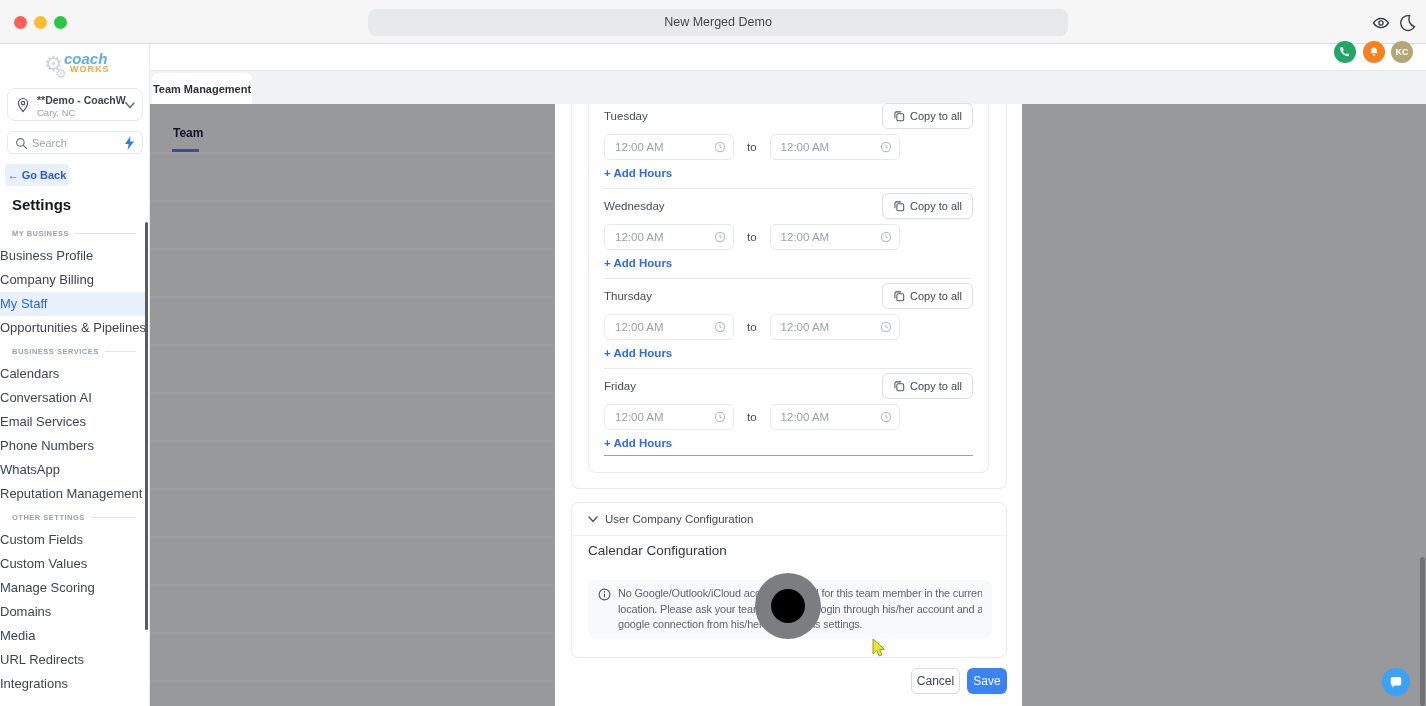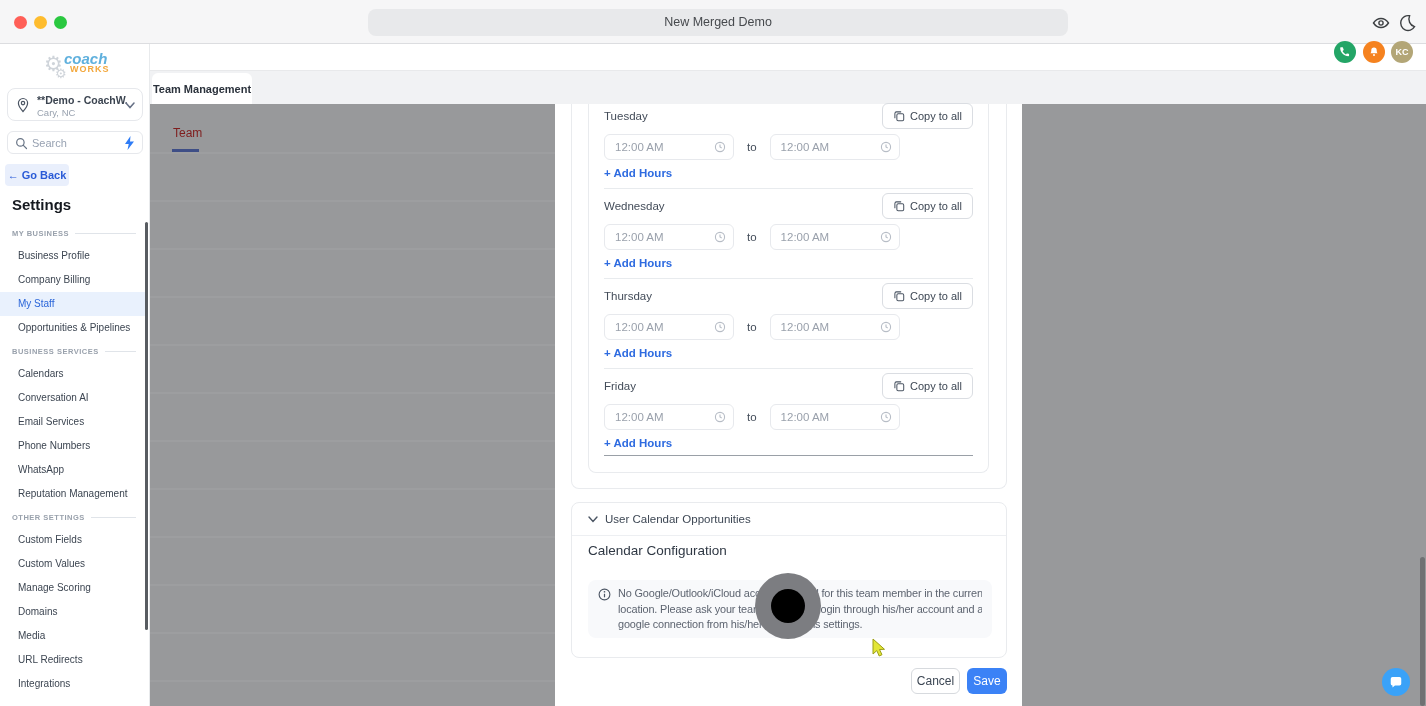--- a/index.html
+++ b/index.html
@@ -35,41 +35,41 @@
   #search-input{position:absolute;left:24px;top:0;width:88px;height:21px;border:0;outline:0;font-size:11px;color:#3b4450;background:transparent}
   #search-input::placeholder{color:#98a2b2}
   #bolt-ic{position:absolute;right:6px;top:4px;width:13px;height:14px}
   #goback{position:absolute;left:5px;top:120px;width:64px;height:22px;background:#e9effc;border-radius:4px;
     font-size:11px;font-weight:600;color:#2a5bd7;text-align:center;line-height:22px;cursor:pointer}
   #settings-title{position:absolute;left:12px;top:152px;font-size:15px;font-weight:700;color:#15191f}
   #nav{position:absolute;left:0;top:178px;width:146px}
   .nav-group{display:flex;align-items:center;height:22px;padding:0 10px 0 12px}
   .nav-group span{font-size:7.5px;font-weight:700;letter-spacing:.5px;color:#99a1ac;white-space:nowrap}
   .nav-group i{flex:1;border-top:1px solid #e0e4e9;margin-left:6px}
-  .nav-item{height:24px;line-height:24px;padding-left:18px;font-size:10px;color:#3c4551;white-space:nowrap;cursor:pointer}
+  .nav-item{height:24px;line-height:24px;padding-left:0;font-size:13px;color:#3c4551;white-space:nowrap;cursor:pointer}
   .nav-item.active{background:#e9f1fd;color:#2a65d9}
   #side-scroll{position:absolute;left:145px;top:178px;width:3px;height:408px;background:#585c61;border-radius:2px}
 
   
   #appheader{position:absolute;left:150px;top:44px;width:1276px;height:26px;background:#fff}
   .hdr-circle{position:absolute;top:-3px;width:22px;height:22px;border-radius:50%;display:flex;align-items:center;justify-content:center}
   #phone-circle{left:1184px;background:#23a566}
   #bell-circle{left:1213px;background:#f5821f}
   #avatar{left:1241px;background:#b3a677;color:#fff;font-size:9px;font-weight:700}
   #tabstrip{position:absolute;left:150px;top:70px;width:1276px;height:34px;background:#f1f2f4;border-top:1px solid #e8e9eb}
   #tab-team-mgmt{position:absolute;left:2px;top:2px;width:100px;height:32px;background:#fff;border-radius:6px 6px 0 0;
     font-size:11px;font-weight:700;color:#2b323c;text-align:center;line-height:32px;cursor:pointer}
 
   
   .grayzone{position:absolute;top:104px;height:602px;background:#98999b}
   #gray-left{left:150px;width:405px}
   #gray-right{left:1022px;width:404px}
   #gray-left::after{content:"";position:absolute;inset:48px 0 0 0;
     background:repeating-linear-gradient(180deg,rgba(255,255,255,.05) 0 2px,transparent 2px 48px)}
-  #dim-team{position:absolute;left:23px;top:22px;font-size:12px;font-weight:400;color:#7f1d1d}
+  #dim-team{position:absolute;left:23px;top:22px;font-size:12px;font-weight:700;color:#0f172a}
   #dim-team-underline{position:absolute;left:22px;top:45px;width:27px;height:3px;background:#3e4e86}
 
   
   #modal{position:absolute;left:555px;top:104px;width:467px;height:602px;background:#fff}
   #card-a{position:absolute;left:571px;top:104px;width:436px;height:385px;background:#fff;
     border:1px solid #e9ebee;border-top:none;border-radius:0 0 8px 8px}
   #inner-card{position:absolute;left:588px;top:104px;width:401px;height:369px;background:#fff;
     border:1px solid #e9ebee;border-top:none;border-radius:0 0 8px 8px}
   #days-container{position:absolute;left:588px;top:104px;width:401px}
   .day-block{position:relative;height:90px}
@@ -340,21 +340,21 @@
       <div class="add-hours">+ Add Hours</div>
       <div class="day-divider"></div>
     </div>
   </div>
 
   <div id="card-b">
     <div id="cardb-header">
       <svg width="10" height="7" viewBox="0 0 10 7">
         <polyline points="1,1 5,5.5 9,1" fill="none" stroke="#4b5563" stroke-width="1.4" stroke-linecap="round"></polyline>
       </svg>
-      <span>User Calendar Opportunities</span>
+      <span>User Company Configuration</span>
     </div>
     <div id="cal-heading">Calendar Configuration</div>
     <div id="cal-alert">
       <svg id="alert-info-ic" viewBox="0 0 14 14">
         <circle cx="7" cy="7" r="5.8" fill="none" stroke="#4b5563" stroke-width="1.2"></circle>
         <line x1="7" y1="6.2" x2="7" y2="10" stroke="#4b5563" stroke-width="1.3"></line>
         <circle cx="7" cy="4" r="0.9" fill="#4b5563"></circle>
       </svg>
       <div id="alert-text">
         <div>No Google/Outlook/iCloud accounts added for this team member in the current</div>

